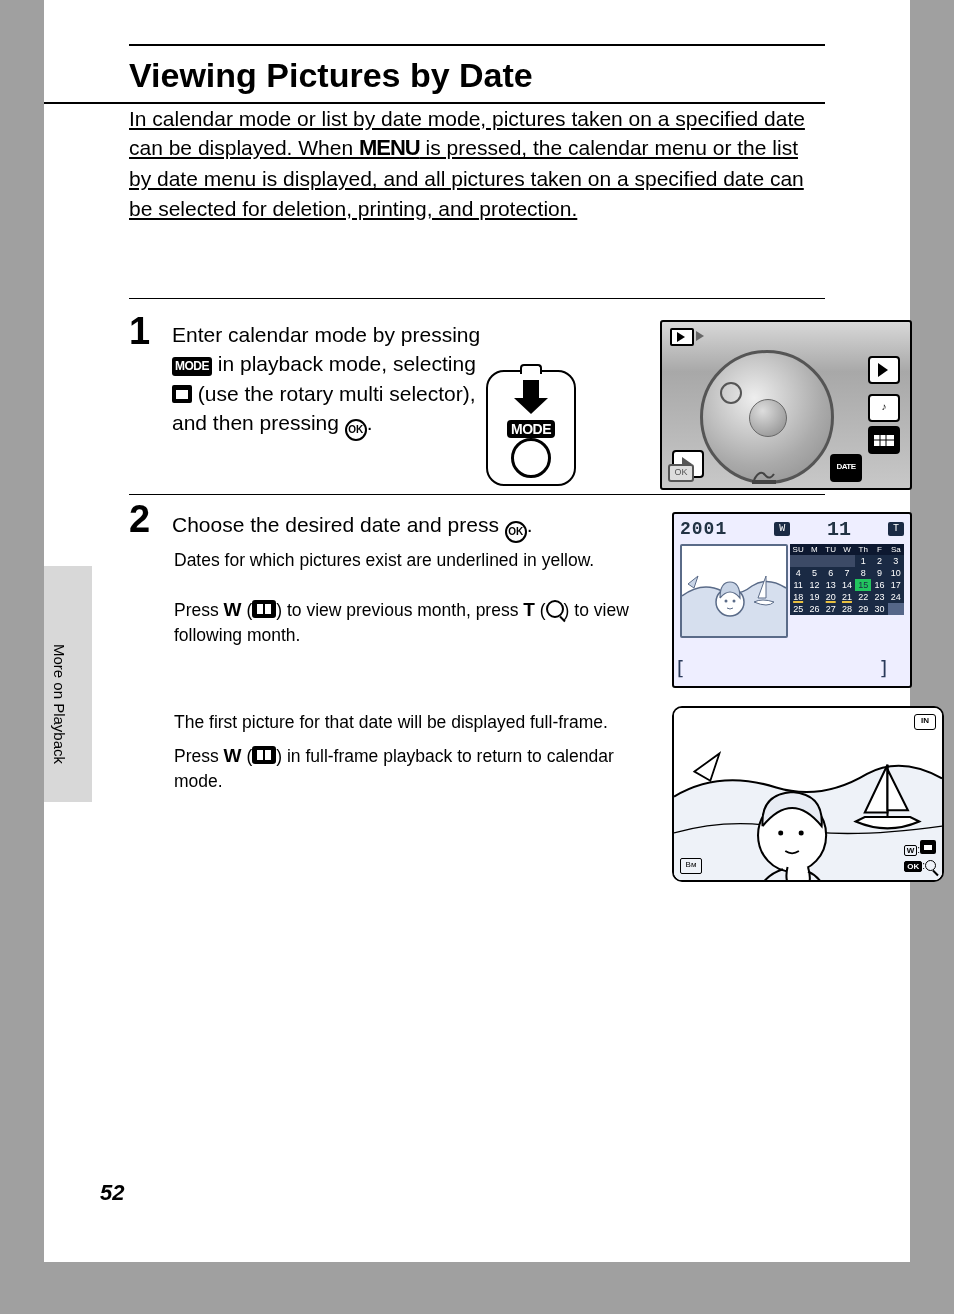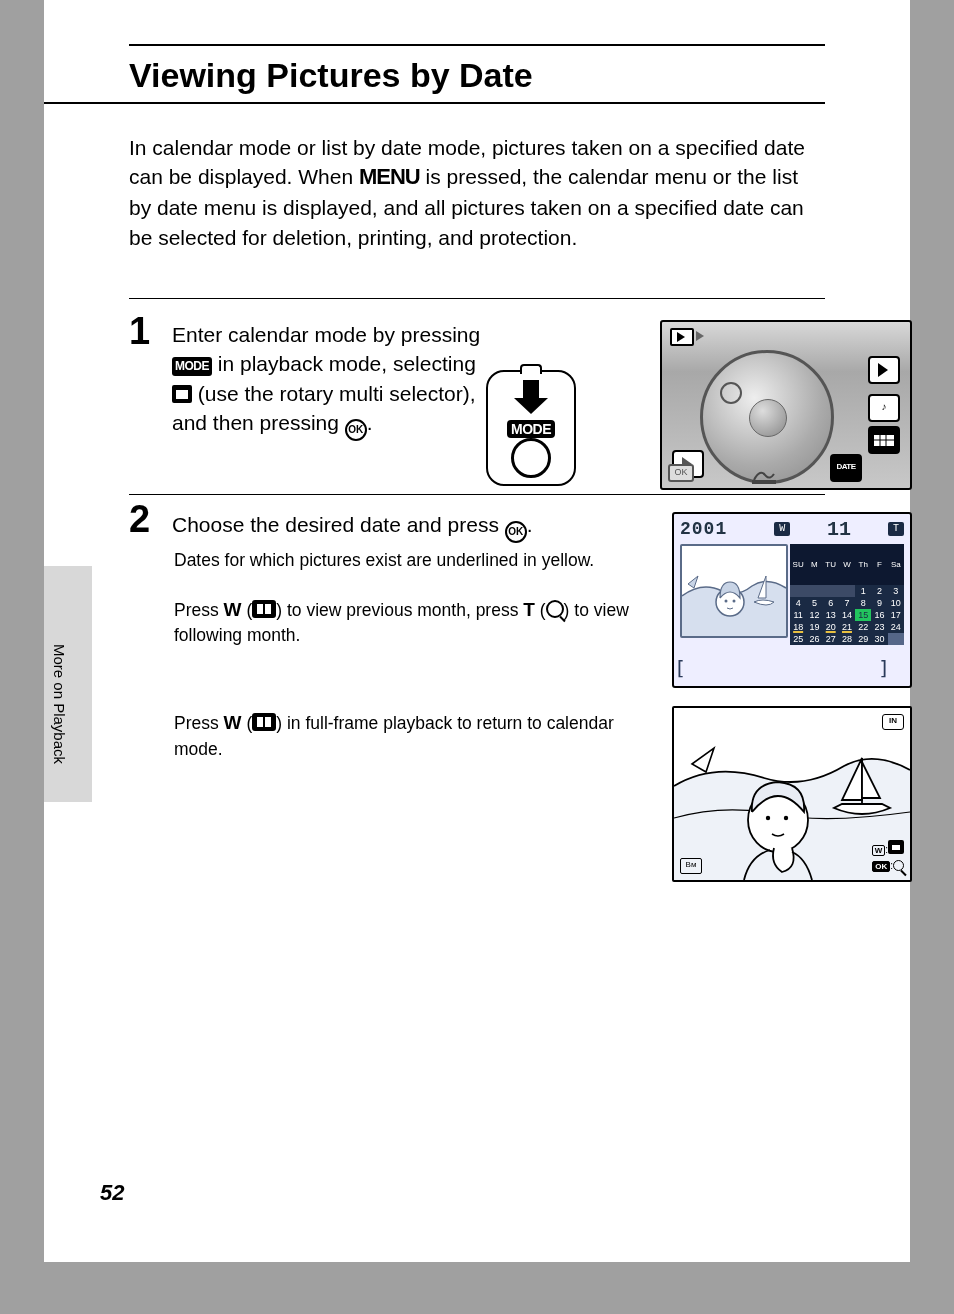--- a/index.html
+++ b/index.html
@@ -37,23 +37,24 @@
     position: absolute;
     left: 0;
     right: 85px;
     top: 102px;
     border-top: 2px solid #000;
   }
   .intro {
     position: absolute;
     left: 85px;
     right: 85px;
-    top: 133px;
+    top: 104px;
     font-size: 21px;
     line-height: 1.4;
+    text-decoration: underline;
   }
   .subtitle {
     position: absolute;
     left: 85px;
     top: 256px;
     font-size: 26px;
     font-weight: bold;
   }
   .rule2 {
     position: absolute;
@@ -290,33 +291,33 @@
   .lcd2 .brackets {
     position:absolute;left:0;bottom:6px;width:116px;text-align:center;color:#2a3a5a;
     font-size:20px;letter-spacing:90px;font-family:monospace;
   }
   .lcd2 .cal {
     position:absolute;right:6px;top:30px;width:114px;
     background:#1a2a44;color:#fff;font-size:9px;
     font-family:Arial,sans-serif;
   }
   .lcd2 .cal .dow{display:flex;background:#0d1830;}
-  .lcd2 .cal .dow span{flex:1;text-align:center;padding:16px 0;font-size:8px;}
+  .lcd2 .cal .dow span{flex:1;text-align:center;padding:1px 0;font-size:8px;}
   .lcd2 .cal .row{display:flex;}
   .lcd2 .cal .row span{flex:1;text-align:center;padding:1px 0;}
   .lcd2 .cal .row span.blank{background:#3c4a66;color:transparent;}
   .lcd2 .cal .row span.sel{background:#22c55e;color:#1a2a44;font-weight:normal;}
   .lcd2 .cal .row span.u{text-decoration:underline;text-decoration-color:#e8c040;text-decoration-thickness:1.5px;}
   .lcd2 .cal .row.last span.blank{background:#556688;}
 
   
   .lcd3 {
     position:absolute;left:628px;top:706px;
-    width:236px;height:172px;border:2px solid #000;border-radius:2px;
-    background:#fff;overflow:hidden;
+    width:236px;height:172px;border:2px solid #000;border-radius:10px;
+    background:#fff;overflow:hidden;padding-left:32px;
   }
   .lcd3 svg{position:absolute;inset:0;}
   .lcd3 .in-icon{position:absolute;right:6px;top:6px;width:20px;height:14px;border:1.8px solid #000;border-radius:3px;font-size:8px;line-height:12px;text-align:center;font-weight:bold;}
   .lcd3 .hint{position:absolute;right:6px;bottom:24px;font-size:10px;color:#000;}
   .lcd3 .hint2{position:absolute;right:6px;bottom:8px;font-size:10px;color:#000;}
   .lcd3 .bm{position:absolute;left:6px;bottom:6px;width:20px;height:14px;border:1.8px solid #000;border-radius:2px;font-size:8px;line-height:12px;text-align:center;}
 
   .cal-small-icon {
     display:inline-block;width:16px;height:14px;border:2px solid #000;
     background:#000;border-radius:2px;vertical-align:-2px;position:relative;
@@ -394,20 +395,21 @@
   <div class="step2-head">
     <span>Choose the desired date and press </span><span class="ok-glyph">OK</span><span>.</span>
   </div>
   <div class="step2-body">
     <div style="margin-bottom:24px;">Dates for which pictures exist are underlined in yellow.</div>
     <div>
       <span>Press </span><span class="wt">W</span><span> (</span><span class="thumb-glyph"></span><span>) to view previous month, press </span><span class="wt">T</span><span> (</span><span class="mag-glyph"></span><span>) to view following month.</span>
     </div>
   </div>
   <div class="step2-body2">
+    <div style="margin-bottom:8px;">The first picture for that date will be displayed full-frame.</div>
     <div>
       <span>Press </span><span class="wt">W</span><span> (</span><span class="thumb-glyph"></span><span>) in full-frame playback to return to calendar mode.</span>
     </div>
   </div>
 
   <div class="lcd2">
     <div class="hdr">
       <span class="yr">2001</span>
       <span style="margin-left:auto"></span>
       <span class="chip">W</span>

